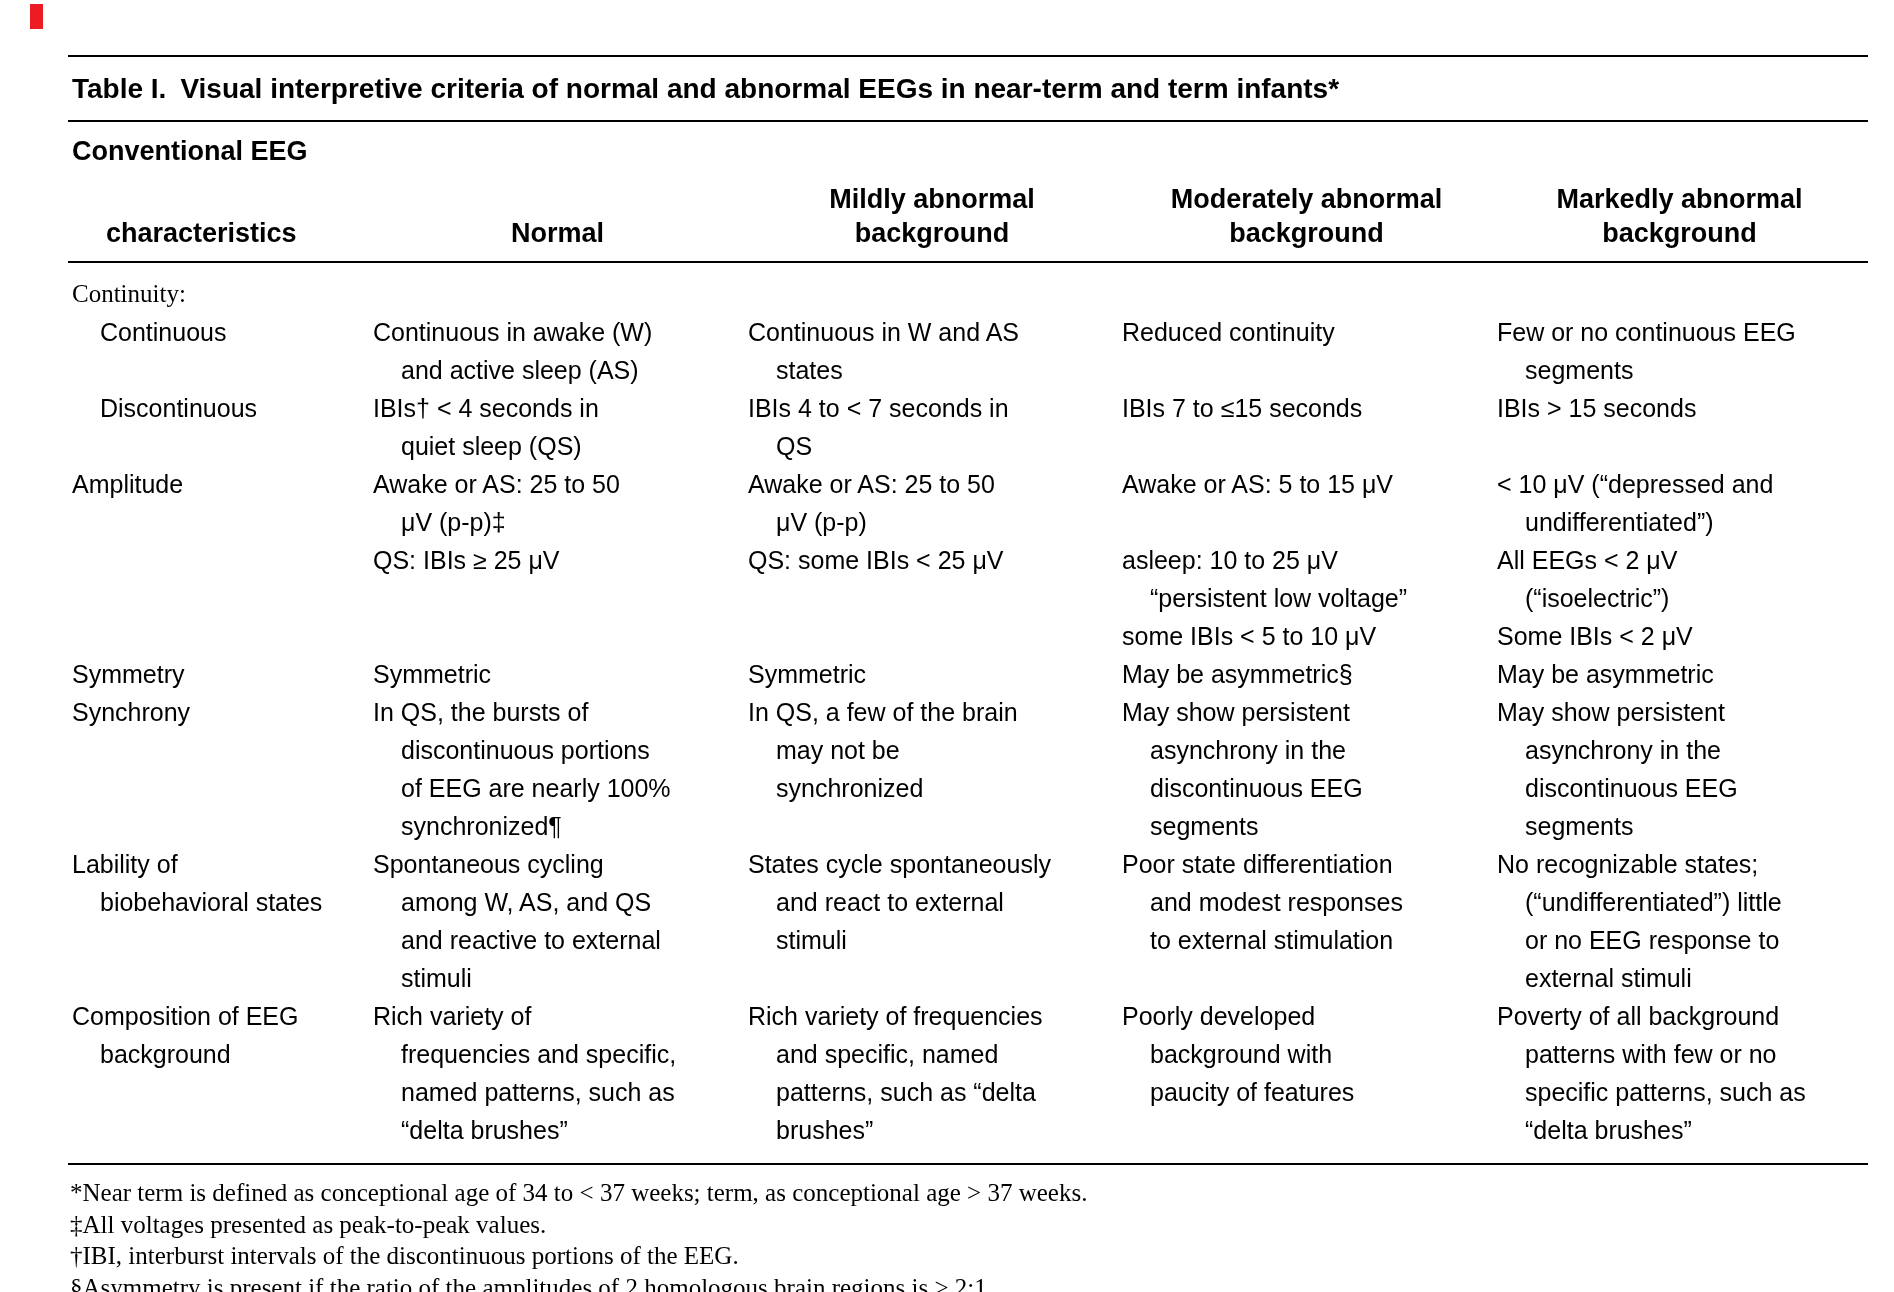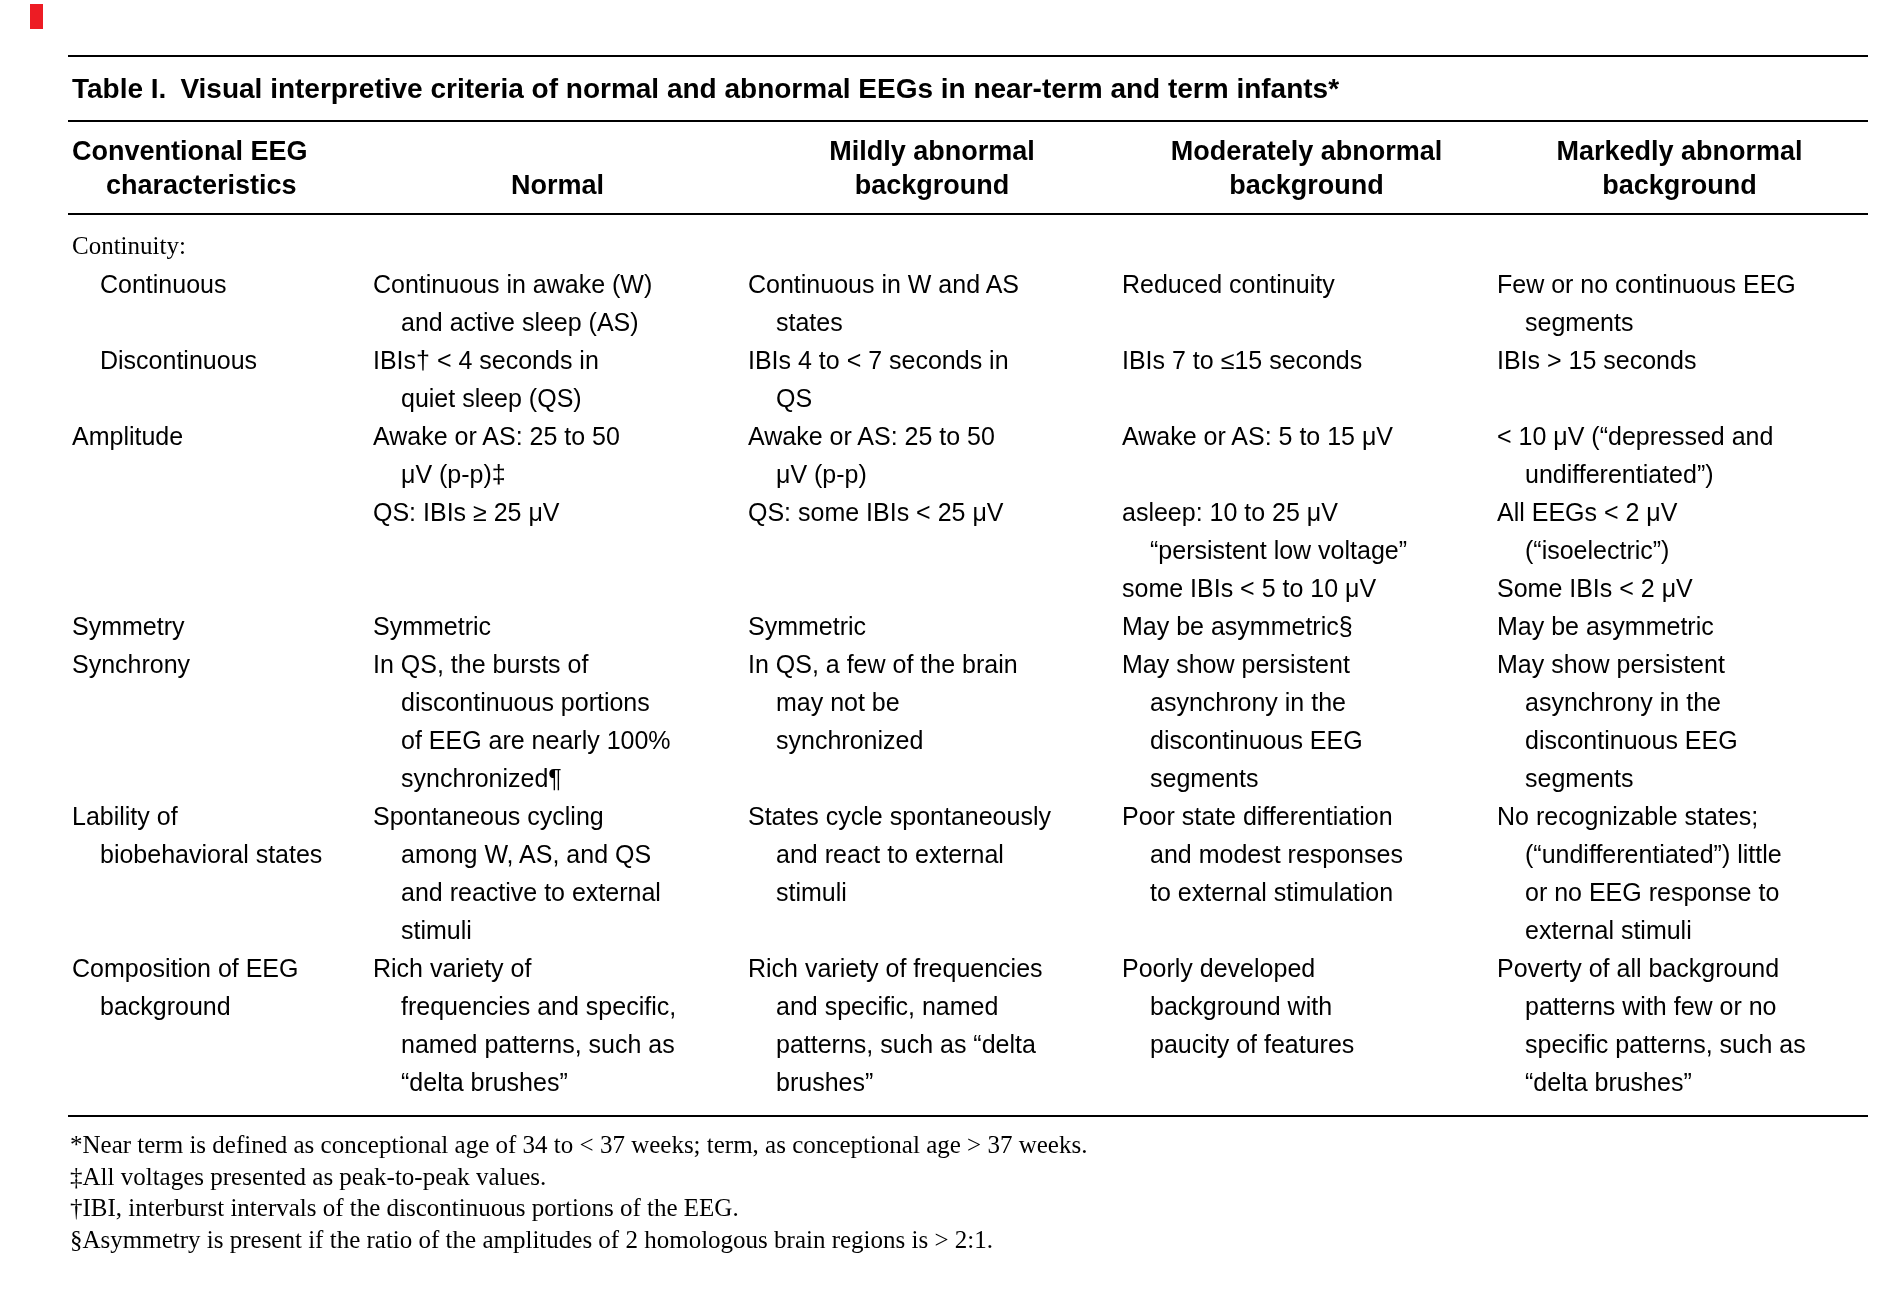--- a/index.html
+++ b/index.html
@@ -47,21 +47,21 @@
   th {
     font-size: 27px;
     font-weight: bold;
     vertical-align: bottom;
     text-align: center;
     padding: 12px 6px 11px 0;
     line-height: 34px;
     white-space: nowrap;
   }
   th.colhead-1 { text-align: left; padding-left: 4px; }
-  th.colhead-1 .hindent { padding-left: 34px; }
+  th.colhead-1 .hindent { padding-left: 34px; margin-top: 48px; }
   td {
     font-size: 25px;
     vertical-align: top;
     padding: 0 4px 0 0;
   }
   td.rowlabel { padding-left: 4px; }
   tbody tr:first-child td { padding-top: 12px; font-family: Liberation Serif, serif; }
   tbody tr:last-child td { padding-bottom: 14px; }
   .line {
     line-height: 38px;

